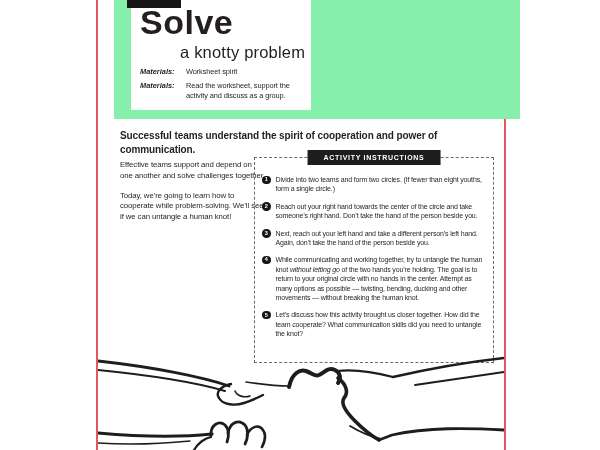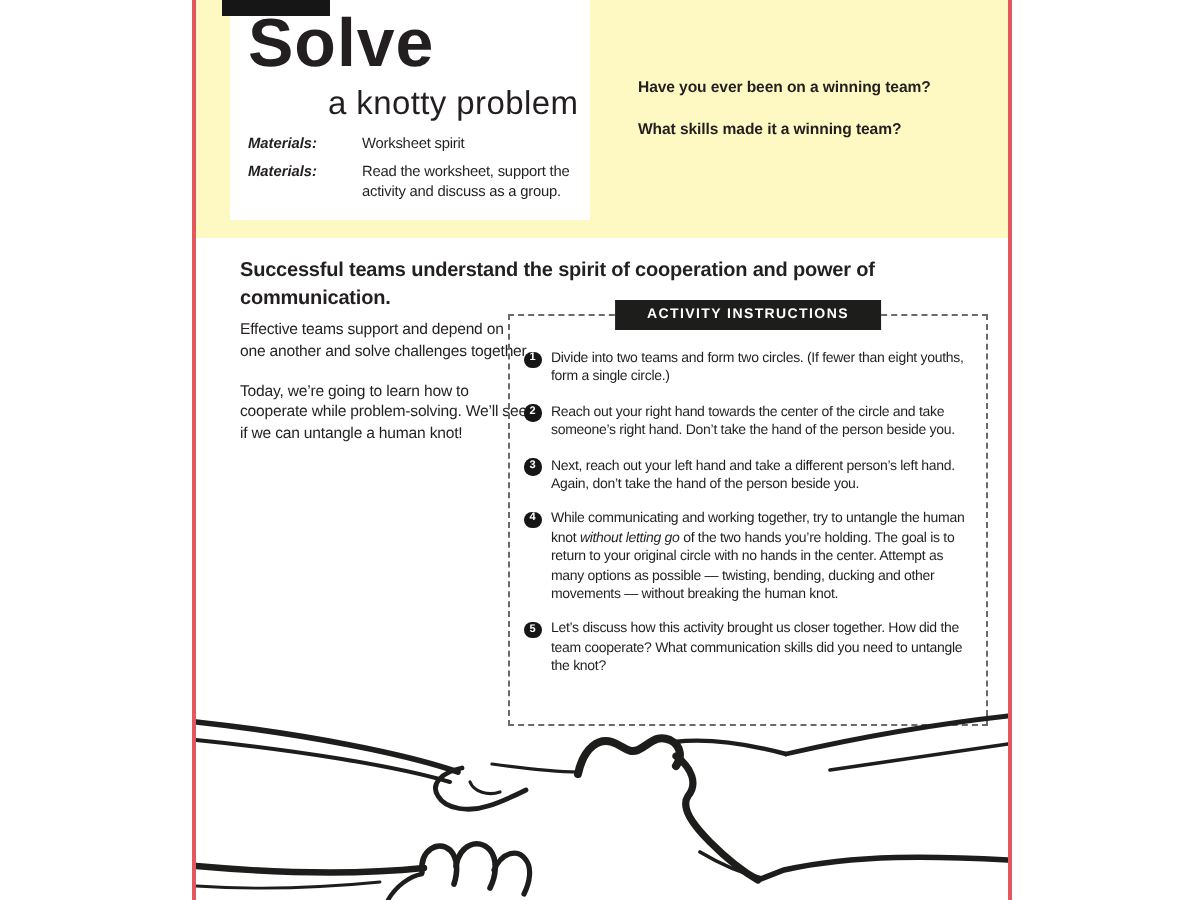--- a/index.html
+++ b/index.html
@@ -1,27 +1,27 @@
 <!DOCTYPE html>
 <html><head>
 <meta charset="utf-8">
 <style>
   html,body{margin:0;padding:0;background:#fff;}
   .canvas{position:relative;width:600px;height:450px;background:#ffffff;overflow:hidden;
           font-family:"Liberation Sans", sans-serif;color:#231f20;}
   .page{position:absolute;left:96px;top:0;width:410px;height:450px;box-sizing:border-box;
         border-left:2px solid #e2585e;border-right:2px solid #e2585e;background:#fff;}
-  .gray-band{position:absolute;left:0;top:0;width:406px;height:119px;background:#fef9c3;}
+  .gray-band{position:absolute;left:16px;top:0;width:406px;height:119px;background:#86efac;}
   
   .card{position:absolute;left:17px;top:0;width:180px;height:110px;background:#ffffff;}
   .tab{position:absolute;left:-4px;top:0;width:54px;height:8px;background:#161616;}
   .card-title{position:absolute;left:9px;top:3px;font-size:34px;font-weight:bold;letter-spacing:0.5px;color:#231f20;}
   .card-subtitle{position:absolute;left:9px;top:43px;font-size:16.5px;font-weight:500;letter-spacing:0.2px;color:#231f20;margin-left:40px;}
   .meta{position:absolute;left:9px;top:67px;width:166px;font-size:7.4px;line-height:10.5px;}
-  .meta-row{display:grid;grid-template-columns:46px 1fr;margin-bottom:3px;gap:11px;}
+  .meta-row{display:grid;grid-template-columns:46px 1fr;margin-bottom:3px;}
   .meta-label{font-weight:bold;font-style:italic;}
   .meta-value{letter-spacing:-0.1px;}
   
   .questions{position:absolute;left:221px;top:39px;width:180px;font-size:7.8px;font-weight:600;letter-spacing:-0.05px;}
   .questions p{margin:0 0 12px 0;}
   
   .heading{position:absolute;left:22px;top:129px;width:374px;font-size:10px;font-weight:bold;
            line-height:14px;letter-spacing:-0.1px;margin:0;}
   .intro{position:absolute;left:22px;top:160px;width:146px;font-size:7.8px;line-height:10.8px;letter-spacing:-0.1px;}
   .intro p{margin:0 0 9px 0;}
@@ -57,24 +57,20 @@
             <span class="meta-label">Materials:</span>
             <span class="meta-value">Worksheet spirit</span>
           </div>
           <div class="meta-row">
             <span class="meta-label">Materials:</span>
             <span class="meta-value">Read the worksheet, support the activity and discuss as a group.</span>
           </div>
         </div>
       </div>
 
-      <div class="questions">
-        <p>Have you ever been on a winning team?</p>
-        <p>What skills made it a winning team?</p>
-      </div>
     </div>
 
     <h2 class="heading">Successful teams understand the spirit of cooperation and power of communication.</h2>
 
     <div class="intro">
       <p>Effective teams support and depend on one another and solve challenges together.</p>
       <p>Today, we’re going to learn how to cooperate while problem-solving. We’ll see if we can untangle a human knot!</p>
     </div>
 
     <div class="instructions-box">

